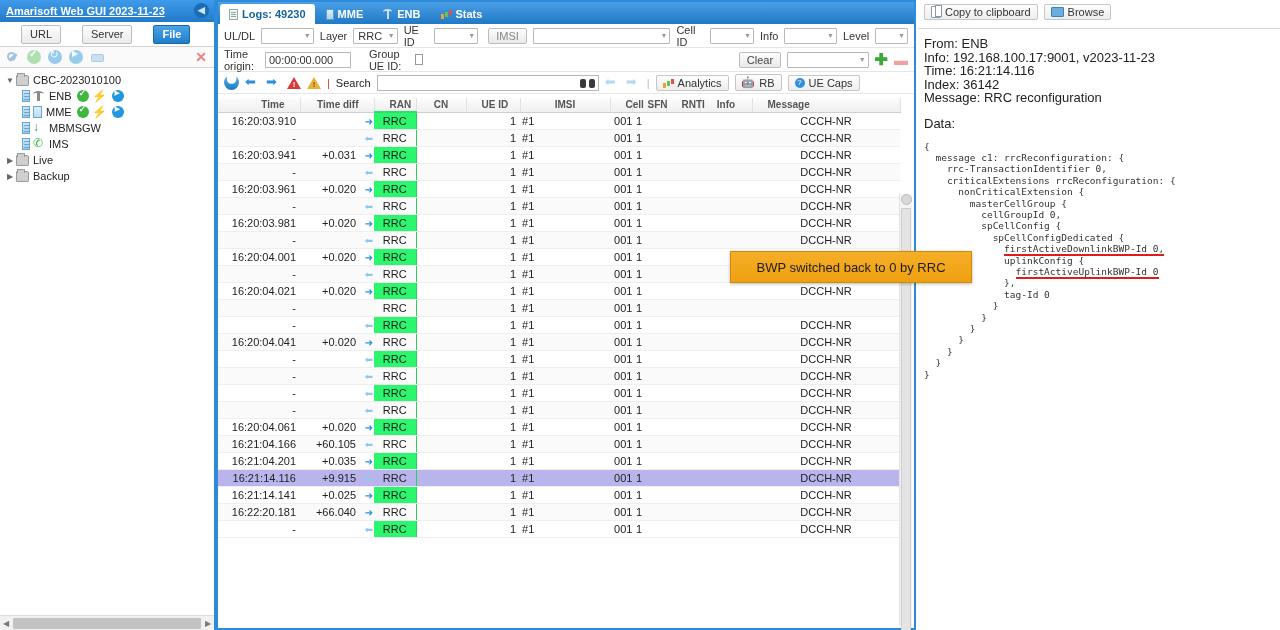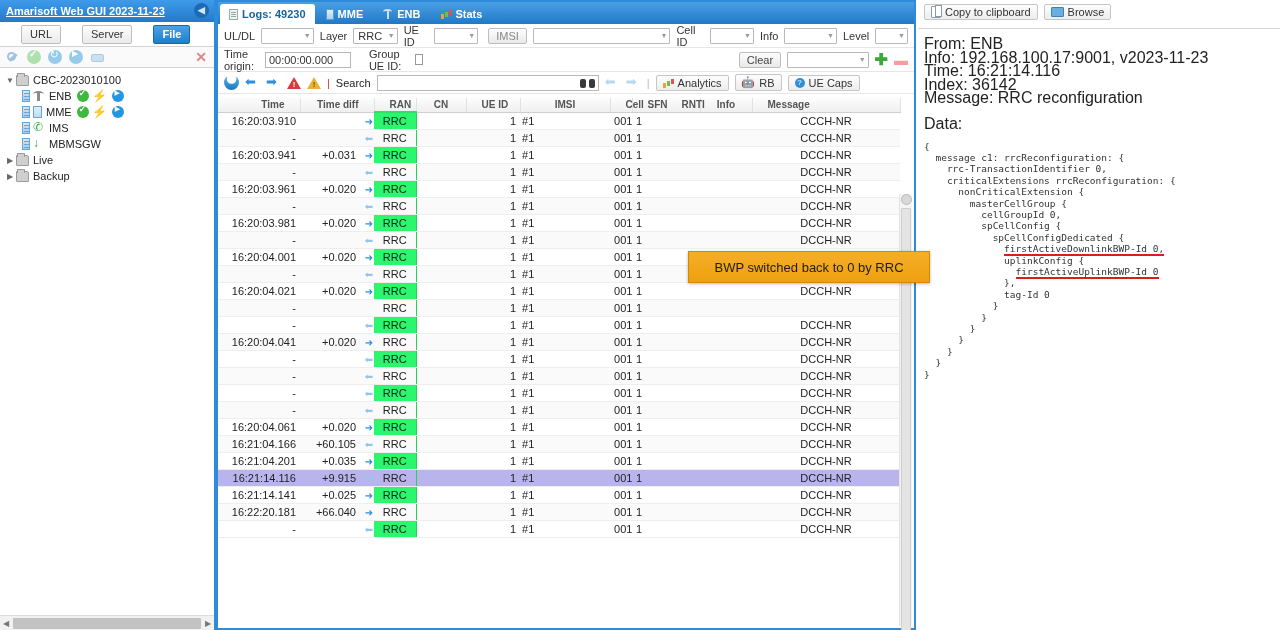--- a/index.html
+++ b/index.html
@@ -176,30 +176,30 @@
   
   #right { position:absolute; left:918px; top:0; width:362px; height:630px; background:#fff; }
   .rtoolbar { height:26px; display:flex; align-items:flex-start; padding:4px 6px; gap:6px; }
   .ic-clip{width:10px;height:12px;background:#fff;border:1px solid #8a9aa8;border-radius:1px;flex:none;position:relative;}
   .ic-clip:before{content:"";position:absolute;left:3px;top:-2px;width:5px;height:10px;background:#fff;border:1px solid #8a9aa8;}
   .ic-fold{width:13px;height:10px;background:#6aaede;border:1px solid #3d83b8;border-radius:1px;flex:none;}
   .rdata {
     position:absolute; left:0; top:28px; right:0; bottom:0;
     border-top:1px solid #d8d8d8; padding:8px 6px 0 6px; overflow:hidden;
   }
-  .rmeta { font-size:16px; line-height:13.6px; color:#222; }
+  .rmeta { font-size:13px; line-height:13.6px; color:#222; }
   pre.rjson {
     margin:10px 0 0 0; font-family:"DejaVu Sans Mono", monospace;
     font-size:9.5px; line-height:11.4px; color:#333; white-space:pre;
   }
   .u2 { border-bottom:2px solid #e01b1b; }
 
   
   #tooltip {
-    position:absolute; left:688px; top:251px; width:242px; height:32px;
+    position:absolute; left:730px; top:251px; width:242px; height:32px;
     background:#f5a623; background:linear-gradient(#f6ae28,#eea00f);
     border:1px solid #d08c00;
     display:flex; align-items:center; justify-content:center;
     font-size:13px; color:#1d1d1d; z-index:50;
     box-shadow:0 1px 3px rgba(0,0,0,.28);
   }
 </style>
 </head>
 <body>
 
@@ -245,27 +245,27 @@
       <div class="tnode lvl2">
         <span class="ic-srv"></span>
         <span class="ic-mme"></span>
         <span>MME</span>
         <span class="badge-ok"></span>
         <span class="badge-bolt">⚡</span>
         <span class="badge-play"></span>
       </div>
       <div class="tnode lvl2">
         <span class="ic-srv"></span>
+        <span class="ic-mbms"></span>
+        <span>MBMSGW</span>
+      </div>
+      <div class="tnode lvl2">
+        <span class="ic-srv"></span>
         <span class="ic-ims"></span>
         <span>IMS</span>
-      </div>
-      <div class="tnode lvl2">
-        <span class="ic-srv"></span>
-        <span class="ic-mbms"></span>
-        <span>MBMSGW</span>
       </div>
       <div class="tnode">
         <span class="tw">▶</span>
         <span class="ic-folder"></span>
         <span>Live</span>
       </div>
       <div class="tnode">
         <span class="tw">▶</span>
         <span class="ic-folder"></span>
         <span>Backup</span>

